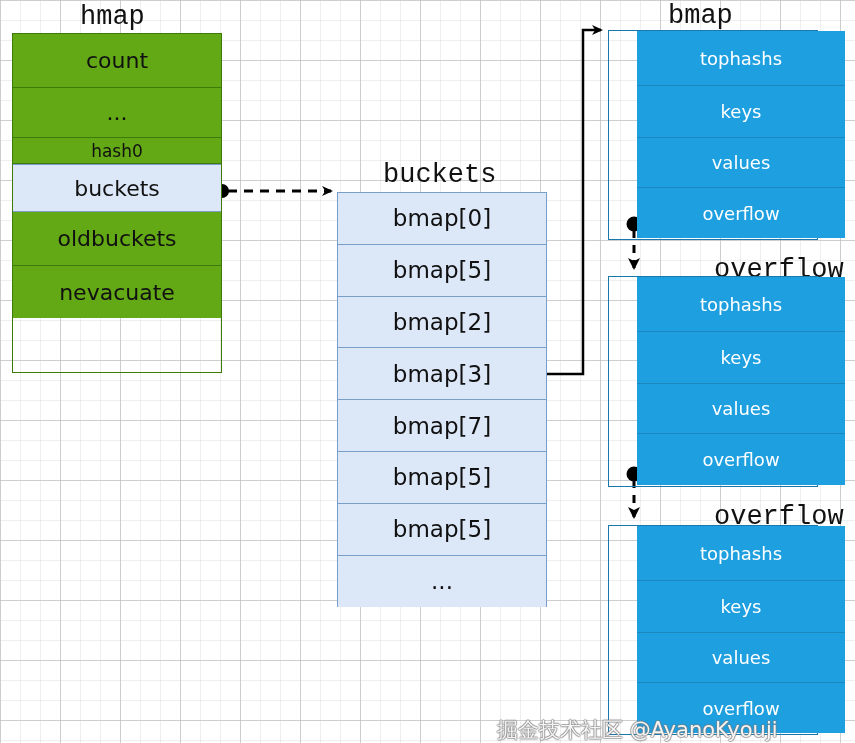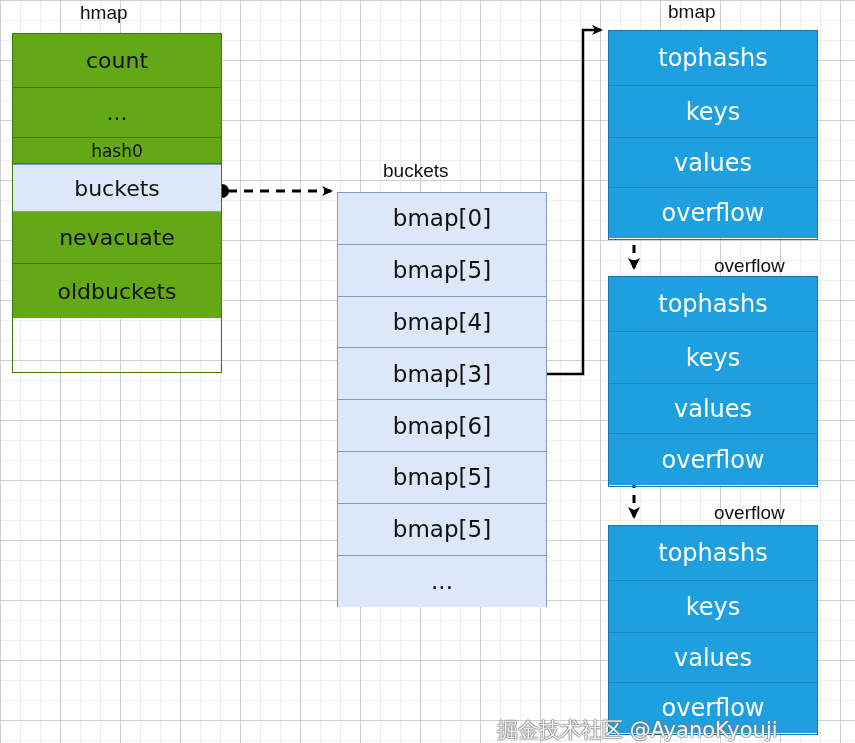--- a/index.html
+++ b/index.html
@@ -81,34 +81,35 @@
   
   .bmap {
     width: 210px;
     border: 1.5px solid #1878ad;
     left: 608px;
   }
   .bmap .row {
     background: #1E9FE0;
     border-bottom: 1.5px solid #1b87be;
     color: #ffffff;
-    font-size: 24px;
+    font-size: 18px;
+    margin-left: 28px;
   }
   .bmap .row:last-child { border-bottom: none; }
 
   .bmap-1 { top: 30px;  height: 210px; }
   .bmap-2 { top: 276px; height: 211px; }
   .bmap-3 { top: 525px; height: 210px; }
 
   .caption {
     position: absolute;
-    font-size: 19px;
+    font-size: 27px;
     color: #111111;
     white-space: nowrap;
-    font-family: Liberation Sans, sans-serif;
+    font-family: Liberation Mono, monospace;
   }
   .cap-hmap     { left: 80px;  top: 2px; }
   .cap-buckets  { left: 383px; top: 160px; }
   .cap-bmap     { left: 668px; top: 1px; }
   .cap-ovf1     { left: 714px; top: 255px; }
   .cap-ovf2     { left: 714px; top: 502px; }
 
   .watermark {
     position: absolute;
     left: 497px; top: 692px;
@@ -166,30 +167,30 @@
   <div class="caption cap-buckets">buckets</div>
   <div class="caption cap-bmap">bmap</div>
   <div class="caption cap-ovf1">overflow</div>
   <div class="caption cap-ovf2">overflow</div>
 
   <div class="struct hmap">
     <div class="row" style="height:54px">count</div>
     <div class="row" style="height:50px">...</div>
     <div class="row small" style="height:26px">hash0</div>
     <div class="row highlight" style="height:48px">buckets</div>
+    <div class="row" style="height:54px">oldbuckets</div>
     <div class="row" style="height:52px">nevacuate</div>
-    <div class="row" style="height:54px">oldbuckets</div>
   </div>
 
   <div class="struct buckets">
     <div class="row">bmap[0]</div>
     <div class="row">bmap[5]</div>
-    <div class="row">bmap[4]</div>
+    <div class="row">bmap[2]</div>
     <div class="row">bmap[3]</div>
-    <div class="row">bmap[6]</div>
+    <div class="row">bmap[7]</div>
     <div class="row">bmap[5]</div>
     <div class="row">bmap[5]</div>
     <div class="row">...</div>
   </div>
 
   <div class="struct bmap bmap-1">
     <div class="row" style="height:55px">tophashs</div>
     <div class="row" style="height:52px">keys</div>
     <div class="row" style="height:50px">values</div>
     <div class="row" style="height:50px">overflow</div>

